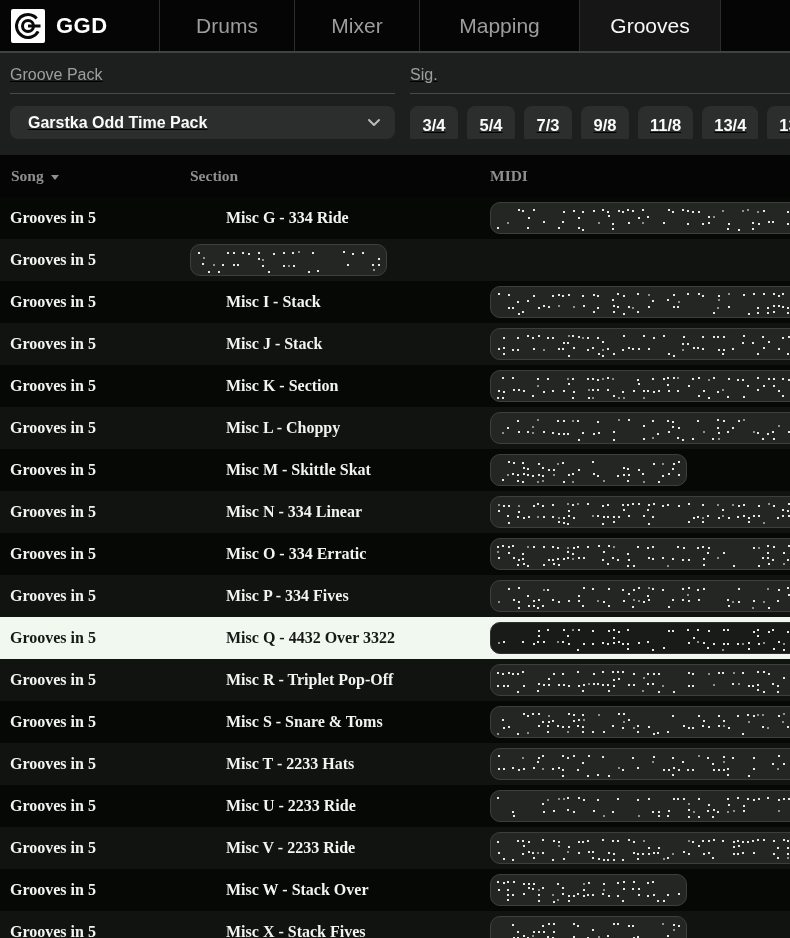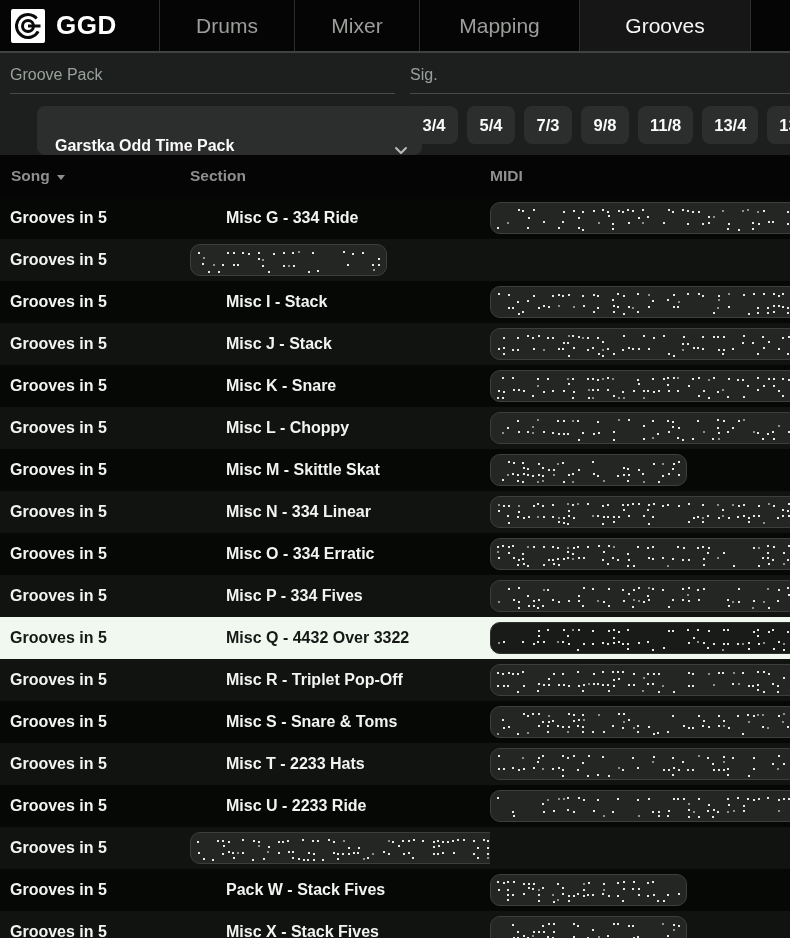--- a/index.html
+++ b/index.html
@@ -4,38 +4,38 @@
 <style>
   * { margin:0; padding:0; box-sizing:border-box; }
   html,body { width:790px; height:938px; overflow:hidden; background:#000; }
   body { font-family:"Liberation Sans", sans-serif; -webkit-font-smoothing:antialiased; }
   .app { width:790px; height:938px; overflow:hidden; display:flex; flex-direction:column; background:#000; }
 
   
   .tabbar { height:51px; flex:0 0 51px; display:flex; align-items:stretch; background:var(--tabbar_bg); }
   .logo { width:160px; flex:0 0 160px; display:flex; align-items:center; gap:10px; padding-left:10px; border-right:1px solid var(--separator); }
   .logo-mark { width:36px; height:36px; display:flex; align-items:center; justify-content:center; }
-  .logo-text { color:#fff; font-size:26px; font-weight:700; letter-spacing:.5px; }
+  .logo-text { color:#fff; font-size:22px; font-weight:700; letter-spacing:.5px; }
   .tab { display:flex; align-items:center; justify-content:center; border-right:1px solid var(--separator);
          color:var(--tab_text); font-size:21px; cursor:pointer; }
   .tab.active { background:var(--tab_active_bg); color:var(--tab_active_text); }
-  .tab-drums { width:135px; } .tab-mixer { width:125px; } .tab-mapping { width:160px; } .tab-grooves { width:171px; }
+  .tab-drums { width:135px; } .tab-mixer { width:125px; } .tab-mapping { width:160px; } .tab-grooves { width:141px; }
   .tab-filler { flex:1; border-right:none; }
 
   
   .toolbar { height:104px; flex:0 0 104px; background:var(--toolbar_bg); border-top:2px solid var(--toolbar_topline);
-             display:flex; padding:0 0 0 10px; }
+             display:flex; padding:0 0 16px 10px;text-decoration:underline; }
   .ctl-group { display:flex; flex-direction:column; }
   .pack-group { width:385px; flex:0 0 385px; margin-right:15px; }
   .sig-group { flex:1; overflow:hidden; }
   .ctl-label { margin-top:12px; height:20px; line-height:20px; color:var(--label); font-size:16px; }
   .ctl-rule { border:none; border-top:1px solid var(--rule); margin-top:8px; }
   .dropdown { margin-top:12px; height:51px; background:var(--control_bg); border:none; border-radius:8px;
-              display:flex; align-items:flex-end; justify-content:space-between; padding:0 14px 0 18px;
-              color:var(--control_text); font-size:16px; font-weight:700; font-family:inherit; cursor:pointer; width:100%;margin-left:27px; }
+              display:flex; align-items:center; justify-content:space-between; padding:0 14px 0 18px;
+              color:var(--control_text); font-size:16px; font-weight:700; font-family:inherit; cursor:pointer; width:100%; }
   .chev { color:#b9bcb9; display:flex; }
   .sig-buttons { margin-top:12px; display:flex; gap:9px; overflow:hidden; white-space:nowrap; }
   .sig-btn { flex:0 0 auto; height:38px; padding:0 12px; min-width:48px; background:var(--control_bg); border:none;
              border-radius:8px; color:var(--control_text); font-size:16.5px; font-weight:700; font-family:inherit; cursor:pointer; }
 
   
   .grid-cols { display:grid; grid-template-columns:190px 300px 1fr; }
   .thead { height:42px; flex:0 0 42px; background:var(--thead_bg); align-items:center; color:var(--header_text);
            font-size:15.5px; font-weight:600; }
   .th-song { padding-left:11px; display:flex; align-items:center; gap:7px; }
@@ -101,21 +101,21 @@
           <button class="sig-btn">5/4</button>
           <button class="sig-btn">7/3</button>
           <button class="sig-btn">9/8</button>
           <button class="sig-btn">11/8</button>
           <button class="sig-btn">13/4</button>
           <button class="sig-btn">13/16</button>
         </div>
     </div>
   </section>
 
-  <section style="display:flex; flex-direction:column; flex:1; overflow:hidden;">
+  <section style="display:flex; flex-direction:column; flex:1; overflow:hidden;font-family:Liberation Serif, serif;">
     <div class="thead grid-cols">
       <div class="th-song">
         <span>Song</span>
         <span class="caret-down"></span>
       </div>
       <div>Section</div>
       <div>MIDI</div>
     </div>
     <div class="tbody" id="rows">
         <div class="row grid-cols odd">
@@ -411,21 +411,21 @@
                 <rect x="317" y="20" width="2" height="2" fill="#e6e8e6"></rect>
                 <rect x="322" y="18" width="2" height="2" fill="#8f918f"></rect>
                 <rect x="326" y="7" width="2" height="2" fill="#e6e8e6"></rect>
                 <rect x="331" y="18" width="2" height="2" fill="#e6e8e6"></rect>
               </svg>
             </div>
           </div>
         </div>
         <div class="row grid-cols odd">
           <div class="cell-song">Grooves in 5</div>
-          <div class="cell-section">Misc K - Snare</div>
+          <div class="cell-section">Misc K - Section</div>
           <div class="cell-midi">
             <div class="pill" style="width: 340px;">
               <svg width="340" height="32">
                 <rect x="7" y="19" width="2" height="2" fill="#e6e8e6"></rect>
                 <rect x="6" y="26" width="2" height="2" fill="#e6e8e6"></rect>
                 <rect x="11" y="6" width="2" height="2" fill="#e6e8e6"></rect>
                 <rect x="12" y="20" width="2" height="2" fill="#e6e8e6"></rect>
                 <rect x="11" y="26" width="2" height="2" fill="#e6e8e6"></rect>
                 <rect x="21" y="6" width="2" height="2" fill="#e6e8e6"></rect>
                 <rect x="22" y="18" width="2" height="2" fill="#e6e8e6"></rect>
@@ -1359,20 +1359,21 @@
                 <rect x="302" y="24" width="2" height="2" fill="#e6e8e6"></rect>
                 <rect x="311" y="7" width="2" height="2" fill="#8f918f"></rect>
                 <rect x="312" y="14" width="2" height="2" fill="#e6e8e6"></rect>
                 <rect x="316" y="6" width="2" height="2" fill="#e6e8e6"></rect>
               </svg>
             </div>
           </div>
         </div>
         <div class="row grid-cols even">
           <div class="cell-song">Grooves in 5</div>
+          <div class="cell-section">Misc V - 2233 Ride</div>
           <div class="cell-midi">
             <div class="pill" style="width: 340px;">
               <svg width="340" height="32">
                 <rect x="6" y="8" width="2" height="2" fill="#e6e8e6"></rect>
                 <rect x="7" y="19" width="2" height="2" fill="#e6e8e6"></rect>
                 <rect x="12" y="25" width="2" height="2" fill="#e6e8e6"></rect>
                 <rect x="21" y="26" width="2" height="2" fill="#e6e8e6"></rect>
                 <rect x="26" y="7" width="2" height="2" fill="#e6e8e6"></rect>
                 <rect x="31" y="7" width="2" height="2" fill="#e6e8e6"></rect>
                 <rect x="32" y="12" width="2" height="2" fill="#e6e8e6"></rect>
@@ -1471,21 +1472,21 @@
                 <rect x="326" y="13" width="2" height="2" fill="#e6e8e6"></rect>
                 <rect x="327" y="24" width="2" height="2" fill="#e6e8e6"></rect>
                 <rect x="332" y="8" width="2" height="2" fill="#e6e8e6"></rect>
                 <rect x="331" y="19" width="2" height="2" fill="#e6e8e6"></rect>
               </svg>
             </div>
           </div>
         </div>
         <div class="row grid-cols odd">
           <div class="cell-song">Grooves in 5</div>
-          <div class="cell-section">Pack W - Stack Fives</div>
+          <div class="cell-section">Misc W - Stack Over</div>
           <div class="cell-midi">
             <div class="pill" style="width: 197px;">
               <svg width="197" height="32">
                 <rect x="6" y="6" width="2" height="2" fill="#e6e8e6"></rect>
                 <rect x="7" y="14" width="2" height="2" fill="#e6e8e6"></rect>
                 <rect x="12" y="7" width="2" height="2" fill="#e6e8e6"></rect>
                 <rect x="16" y="6" width="2" height="2" fill="#e6e8e6"></rect>
                 <rect x="16" y="14" width="2" height="2" fill="#e6e8e6"></rect>
                 <rect x="16" y="19" width="2" height="2" fill="#e6e8e6"></rect>
                 <rect x="16" y="24" width="2" height="2" fill="#e6e8e6"></rect>

